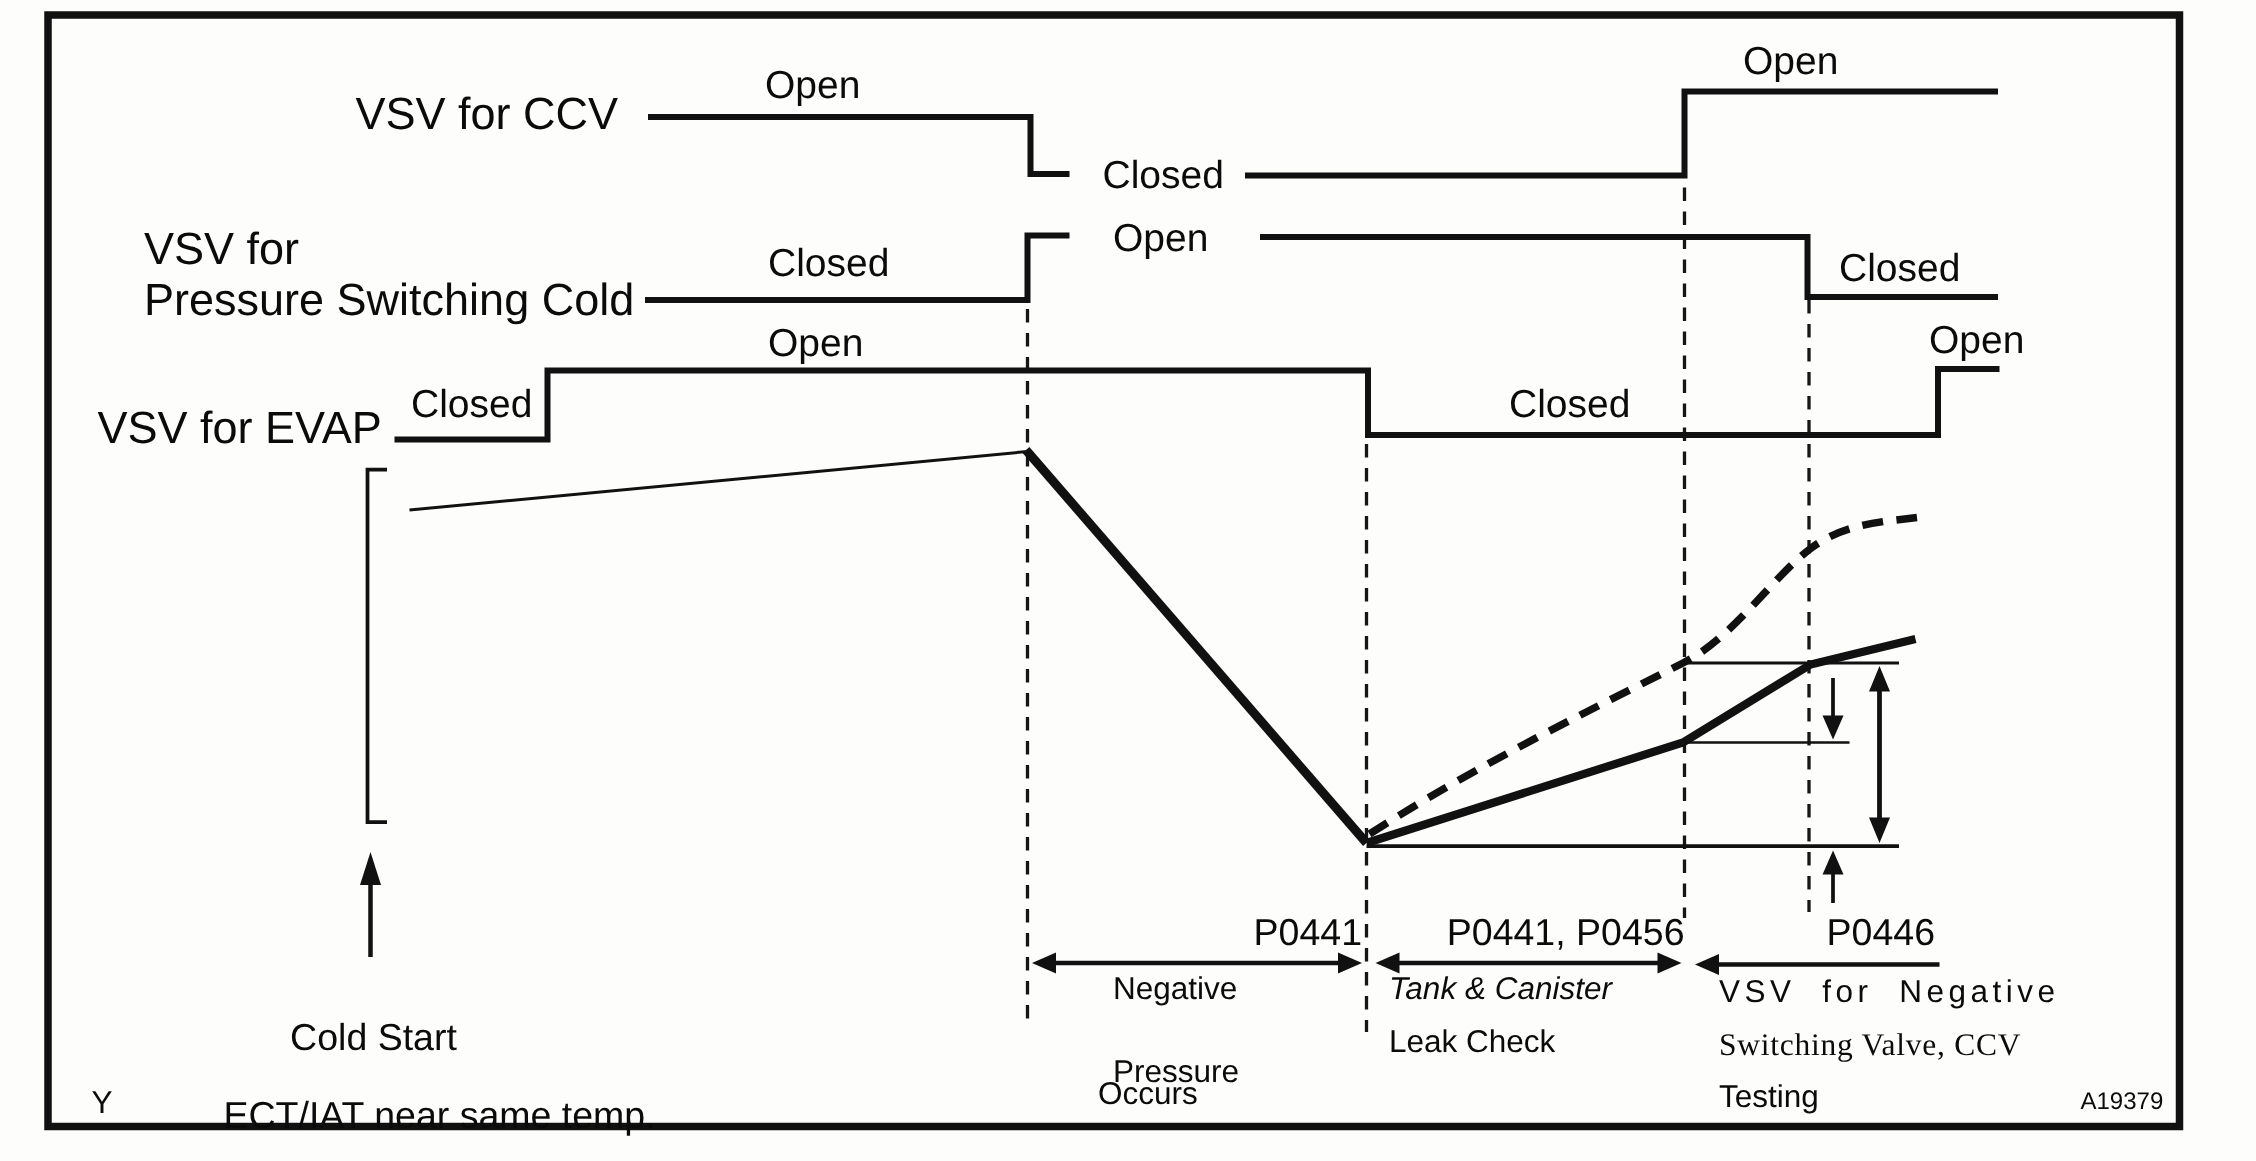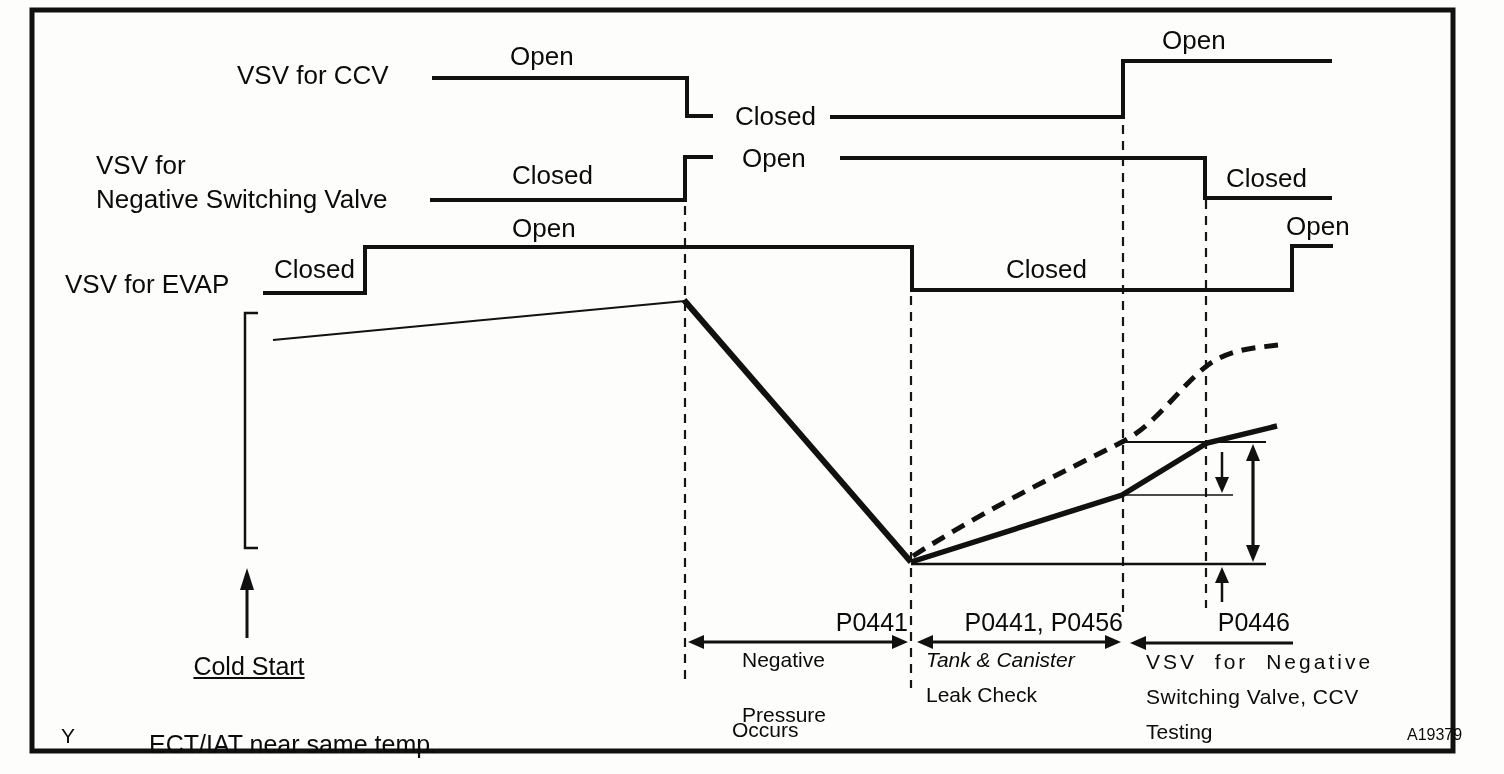--- a/index.html
+++ b/index.html
@@ -3,28 +3,28 @@
 <meta charset="utf-8">
 <style>
   html,body{margin:0;padding:0;background:#e8e8e8;}
   #stage{
     position:relative;width:1504px;height:774px;background:#fdfdfc;
     font-family:"Liberation Sans","DejaVu Sans",sans-serif;
     color:#0b0b0b;overflow:hidden;
   }
   #wave-svg{position:absolute;left:0;top:0;}
   .txt{position:absolute;white-space:nowrap;font-weight:500;line-height:1;}
-  .sig{font-size:26px;}
+  .sig{font-size:30px;}
   .state{font-size:26px;}
   .note{font-size:25px;}
   .phase-code{font-size:25px;text-align:right;}
   .phase-line{font-size:21px;}
   .spread{letter-spacing:3px;word-spacing:9px;}
-  .spread2{letter-spacing:0.5px;}
-  .figcode{font-size:16px;margin-left:20px;}
+  .spread2{letter-spacing:0.5px;font-family:Liberation Serif, serif;}
+  .figcode{font-size:16px;}
   .ymark{font-size:21px;}
   .ctr{text-align:center;}
 </style>
 </head>
 <body>
 
 <div id="stage">
 
   <svg id="wave-svg" width="1504" height="774" viewBox="0 0 1504 774">
 
@@ -96,37 +96,37 @@
       <polygon points="1121,642 1105,635 1105,649" fill="#111"></polygon>
     </g>
     <g>
       <line x1="1139" y1="643" x2="1293" y2="643" stroke="#111" stroke-width="3"></line>
       <polygon points="1130,643 1146,636 1146,650" fill="#111"></polygon>
     </g>
   </svg>
 
   <div class="txt sig" style="left:237px;top:62px;">VSV for CCV</div>
   <div class="txt sig" style="left:96px;top:152px;">VSV for</div>
-  <div class="txt sig" style="left:96px;top:186px;">Negative Switching Valve</div>
+  <div class="txt sig" style="left:96px;top:186px;">Pressure Switching Cold</div>
   <div class="txt sig" style="left:65px;top:271px;">VSV for EVAP</div>
 
   <div class="txt state" style="left:510px;top:43px;">Open</div>
   <div class="txt state" style="left:735px;top:103px;">Closed</div>
   <div class="txt state" style="left:1162px;top:27px;">Open</div>
 
   <div class="txt state" style="left:512px;top:162px;">Closed</div>
   <div class="txt state" style="left:742px;top:145px;">Open</div>
   <div class="txt state" style="left:1226px;top:165px;">Closed</div>
 
   <div class="txt state" style="left:274px;top:256px;">Closed</div>
   <div class="txt state" style="left:512px;top:215px;">Open</div>
   <div class="txt state" style="left:1006px;top:256px;">Closed</div>
   <div class="txt state" style="left:1286px;top:213px;">Open</div>
 
-  <div class="txt note ctr" style="left:139px;top:654px;width:220px;text-decoration:underline;">Cold Start</div>
+  <div class="txt note ctr" style="left:139px;top:680px;width:220px;">Cold Start</div>
   <div class="txt note" style="left:105px;top:732px;margin-left:44px;">ECT/IAT near same temp.</div>
 
   <div class="txt phase-code" style="left:688px;top:610px;width:220px;">P0441</div>
   <div class="txt phase-line" style="left:742px;top:649px;">Negative</div>
   <div class="txt phase-line" style="left:742px;top:684px;margin-top:20px;">Pressure</div>
   <div class="txt phase-line" style="left:732px;top:719px;">Occurs</div>
 
   <div class="txt phase-code" style="left:917px;top:610px;width:206px;">P0441, P0456</div>
   <div class="txt phase-line" style="left:926px;top:649px;font-style:italic;">Tank &amp; Canister</div>
   <div class="txt phase-line" style="left:926px;top:684px;">Leak Check</div>

